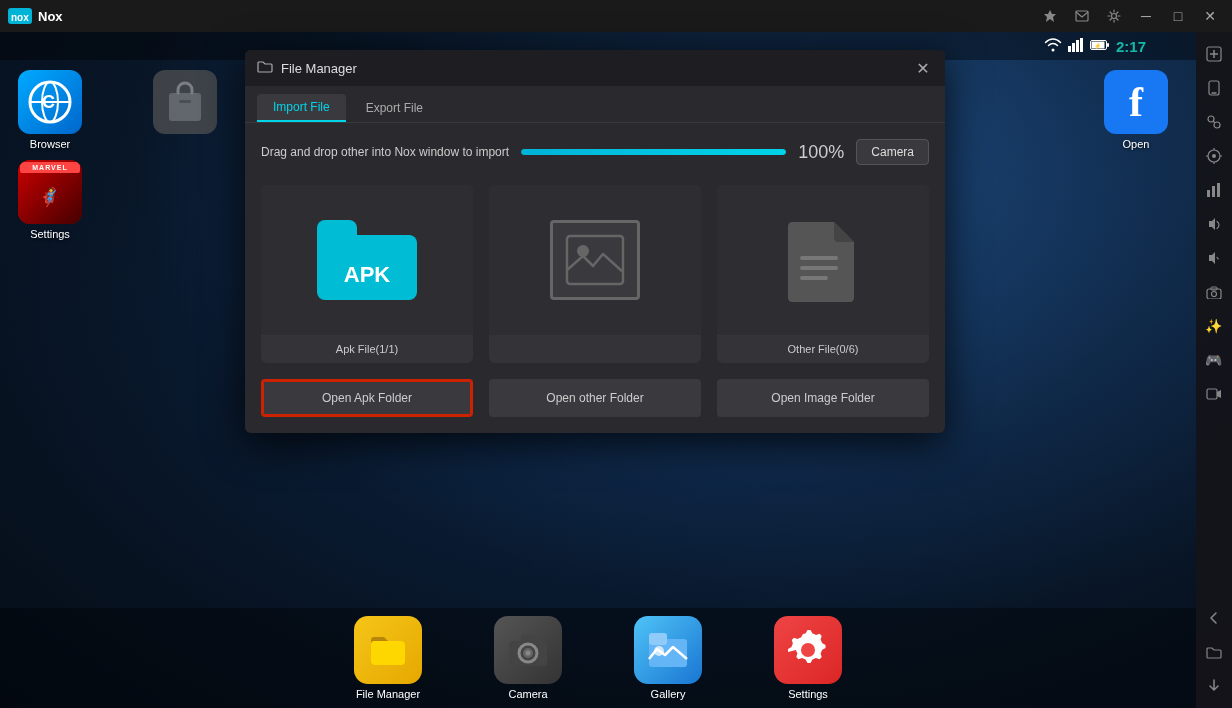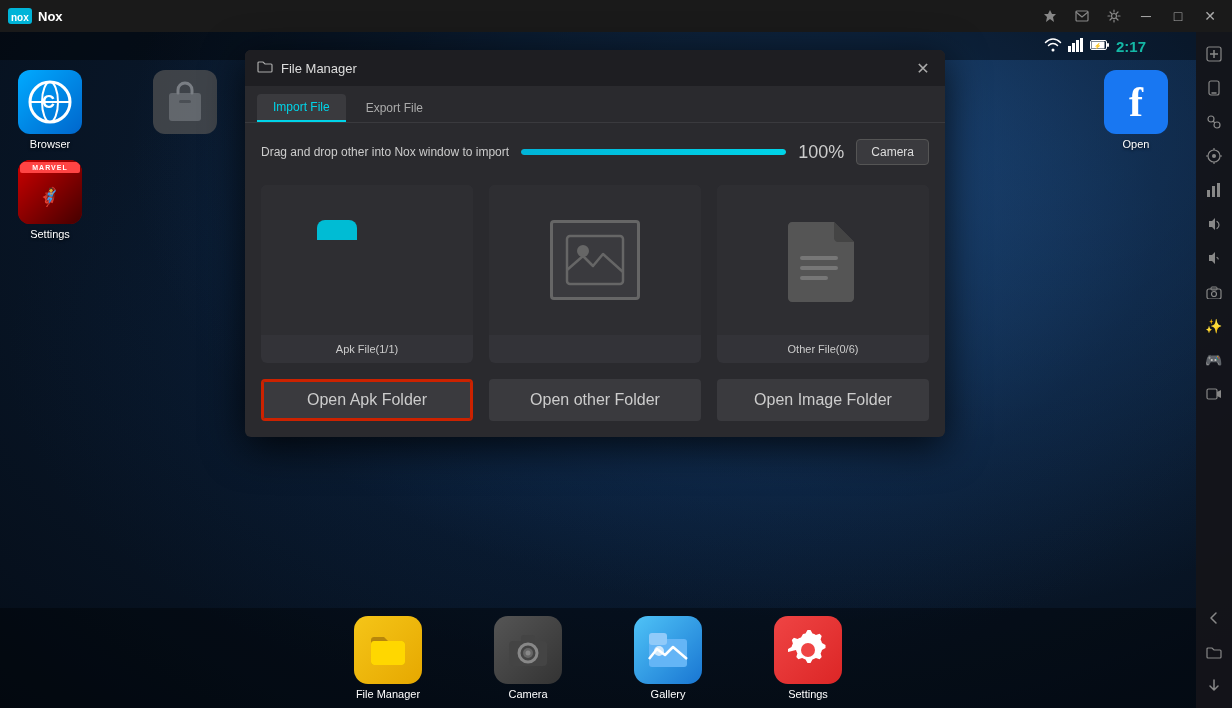--- a/index.html
+++ b/index.html
@@ -430,21 +430,21 @@
     .folder-buttons {
       display: grid;
       grid-template-columns: repeat(3, 1fr);
       gap: 16px;
     }
     .folder-open-btn {
       padding: 10px;
       background: #3a3a3e;
       border: 2px solid transparent;
       color: #ccc;
-      font-size: 16px;
+      font-size: 12px;
       border-radius: 4px;
       cursor: pointer;
       text-align: center;
     }
     .folder-open-btn.highlighted {
       border: 2px solid #cc2200;
       box-shadow: 0 0 0 1px #cc2200 inset;
     }
   </style>
 </head>
@@ -696,20 +696,23 @@
         <span class="progress-pct">100%</span>
         <button class="cancel-btn">Camera</button>
       </div>
 
       <div class="cards-grid">
 
         <div class="file-card">
           <div class="file-card-icon-area">
             <div class="apk-folder">
               <div class="folder-tab"></div>
+              <div class="folder-body">
+                <span class="apk-label">APK</span>
+              </div>
             </div>
           </div>
           <div class="file-card-label">Apk File(1/1)</div>
         </div>
 
         <div class="file-card">
           <div class="file-card-icon-area">
             <div class="img-frame">
               <svg width="60" height="52" viewBox="0 0 60 52" fill="none">
                 <rect x="2" y="2" width="56" height="48" rx="3" stroke="#666" stroke-width="2.5"></rect>

